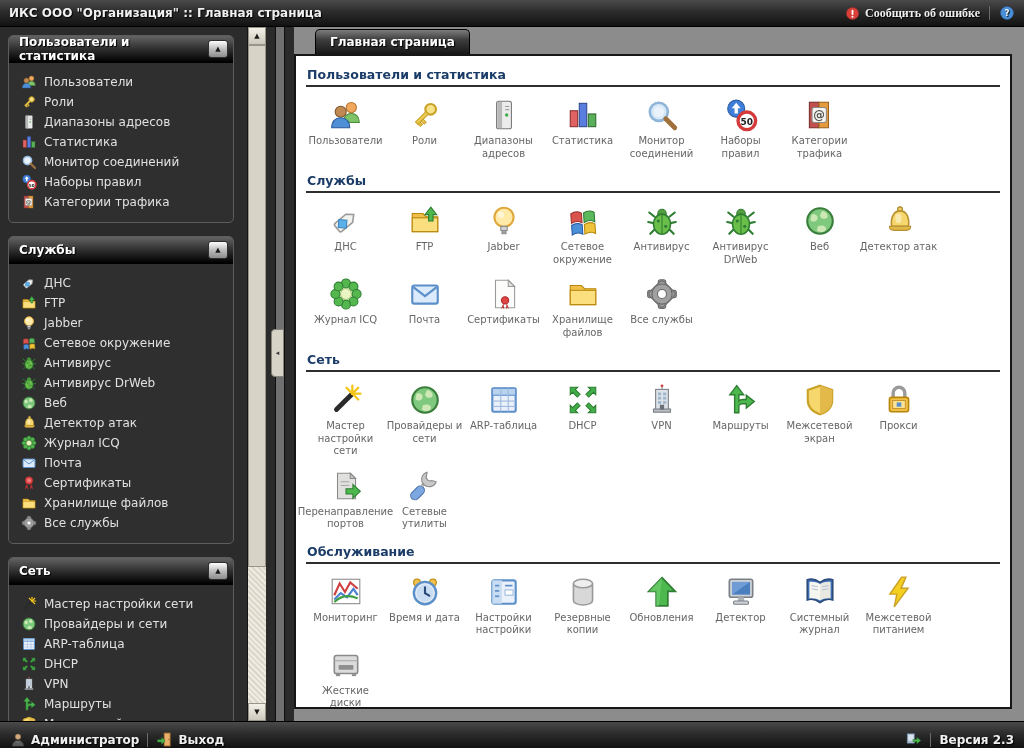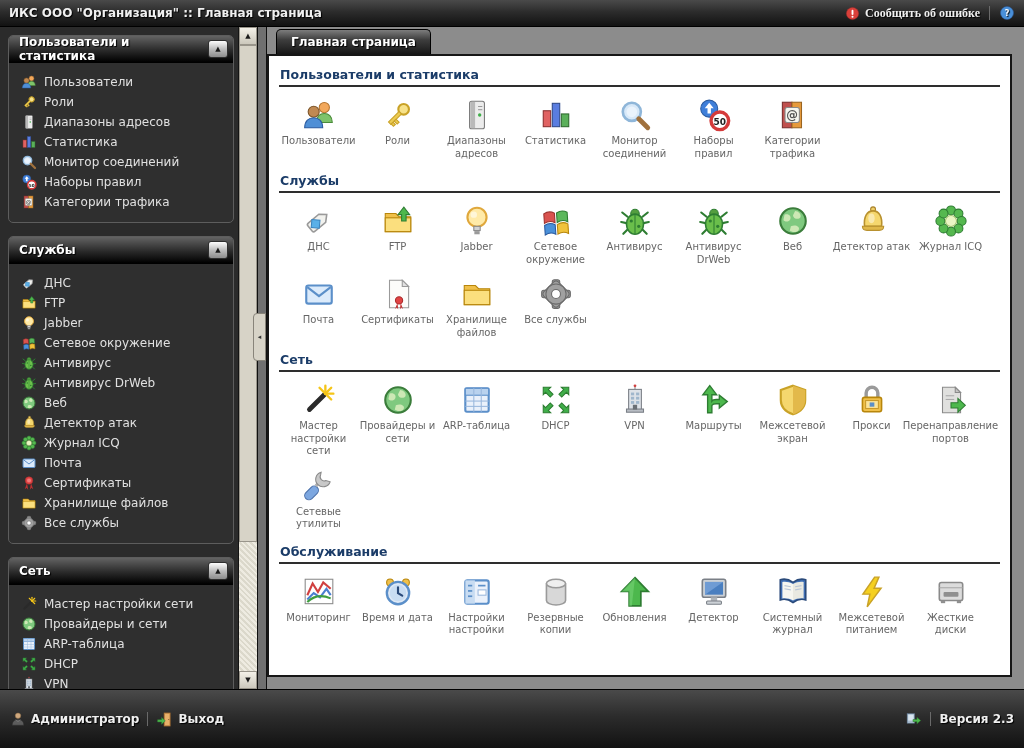--- a/index.html
+++ b/index.html
@@ -8,21 +8,21 @@
 
   
   .titlebar{height:26px;flex:0 0 26px;background:linear-gradient(#4a4a4a,#2c2c2c 45%,#121212);
             border-bottom:1px solid #000;display:flex;align-items:center;justify-content:space-between;
             padding:0 9px;color:#f0f0f0;font-size:12px;font-weight:bold;text-shadow:1px 1px 1px #000;}
   .tb-right{display:flex;align-items:center;gap:9px;}
   .tb-link{display:flex;align-items:center;gap:5px;cursor:pointer;font-family:Liberation Serif, serif;}
   .tb-sep{width:1px;height:14px;background:#6a6a6a;display:inline-block;}
 
   
-  .middle{flex:1;display:flex;overflow:hidden;background:#2b2b2b;}
+  .middle{flex:1;display:flex;overflow:hidden;background:#2b2b2b;gap:9px;}
   .sidebar{width:226px;flex:0 0 226px;padding:8px 4px 0 8px;overflow:hidden;background:#2b2b2b;}
   .panel{border:1px solid #5d5d5d;border-radius:5px;background:#2f2f2f;margin-bottom:13px;overflow:hidden;}
   .panel-header{height:26px;background:linear-gradient(#636363,#2a2a2a 55%,#000);display:flex;align-items:center;
                 justify-content:space-between;padding:0 5px 0 10px;color:#fff;font-size:12px;font-weight:bold;
                 text-shadow:1px 1px 1px #000;border-bottom:1px solid #000;cursor:pointer;}
   .collapse-btn{width:18px;height:16px;border:1px solid #2e2e2e;border-radius:3px;flex:0 0 18px;
                 background:linear-gradient(#fdfdfd,#bdbdbd 50%,#8d8d8d);color:#1a1a1a;font-size:7px;
                 display:flex;align-items:center;justify-content:center;cursor:pointer;text-shadow:none;}
   .panel-body{padding:9px 0 10px;}
   .nav-item{display:flex;align-items:center;gap:7px;height:20px;padding-left:12px;color:#e0e0e0;
@@ -37,35 +37,35 @@
   .sb-thumb{position:absolute;top:0;left:0;right:0;height:79%;background:#d7d3c7;border:1px solid #99958b;cursor:grab;}
 
   
   .splitter{width:8px;flex:0 0 8px;background:#707070;border-left:1px solid #101010;border-right:1px solid #101010;position:relative;}
   .collapse-handle{position:absolute;top:calc(50% - 45px);left:-5px;width:11px;height:46px;background:#d7d3c7;
                    border:1px solid #88847a;border-radius:4px 0 0 4px;display:flex;align-items:center;
                    justify-content:center;font-size:7px;color:#333;cursor:pointer;}
 
   
   .main{flex:1;display:flex;flex-direction:column;background:#8c8c8c;overflow:hidden;}
-  .tabstrip{height:27px;flex:0 0 27px;display:flex;align-items:flex-end;padding-left:9px;}
+  .tabstrip{height:27px;flex:0 0 27px;display:flex;align-items:flex-end;padding-left:21px;}
   .tab{border:1px solid #000;border-bottom:none;border-radius:5px 5px 0 0;
        background:linear-gradient(#7d7d7d,#3e3e3e 40%,#171717);color:#fff;font-weight:bold;font-size:12px;
        padding:5px 14px 5px;text-shadow:1px 1px 1px #000;cursor:pointer;}
   .content{flex:1;margin:0 12px 12px 0;border:2px solid #161616;background:#fff;overflow:hidden;padding:2px 10px 0;}
   .section-title{color:#1b3c68;font-weight:bold;font-size:12.5px;padding:9px 1px 3px;border-bottom:2px solid #2e2e2e;}
   .grid{display:flex;flex-wrap:wrap;padding:10px 0 4px;row-gap:10px;}
   .cell{width:79px;display:flex;flex-direction:column;align-items:center;cursor:pointer;}
   .cell .icon{height:36px;display:flex;align-items:center;}
   .cell-label{margin-top:2px;font-size:10px;color:#666;text-align:center;line-height:1.25;}
 
   
   .statusbar{height:26px;flex:0 0 26px;background:linear-gradient(#4a4a4a,#2c2c2c 45%,#121212);
-             border-top:1px solid #000;display:flex;align-items:center;justify-content:space-between;
-             padding:16px 10px;color:#f0f0f0;font-size:12px;font-weight:bold;text-shadow:1px 1px 1px #000;}
+             border-top:1px solid #000;display:flex;align-items:flex-end;justify-content:space-between;
+             padding:0 10px;color:#f0f0f0;font-size:12px;font-weight:bold;text-shadow:1px 1px 1px #000;}
   .fb-group{display:flex;align-items:center;gap:8px;}
   .fb-item{display:flex;align-items:center;gap:5px;cursor:pointer;}
 </style>
 </head>
 <body>
 
 <div class="app">
 
   <header class="titlebar">
     <div>ИКС ООО "Организация" :: Главная страница</div>

